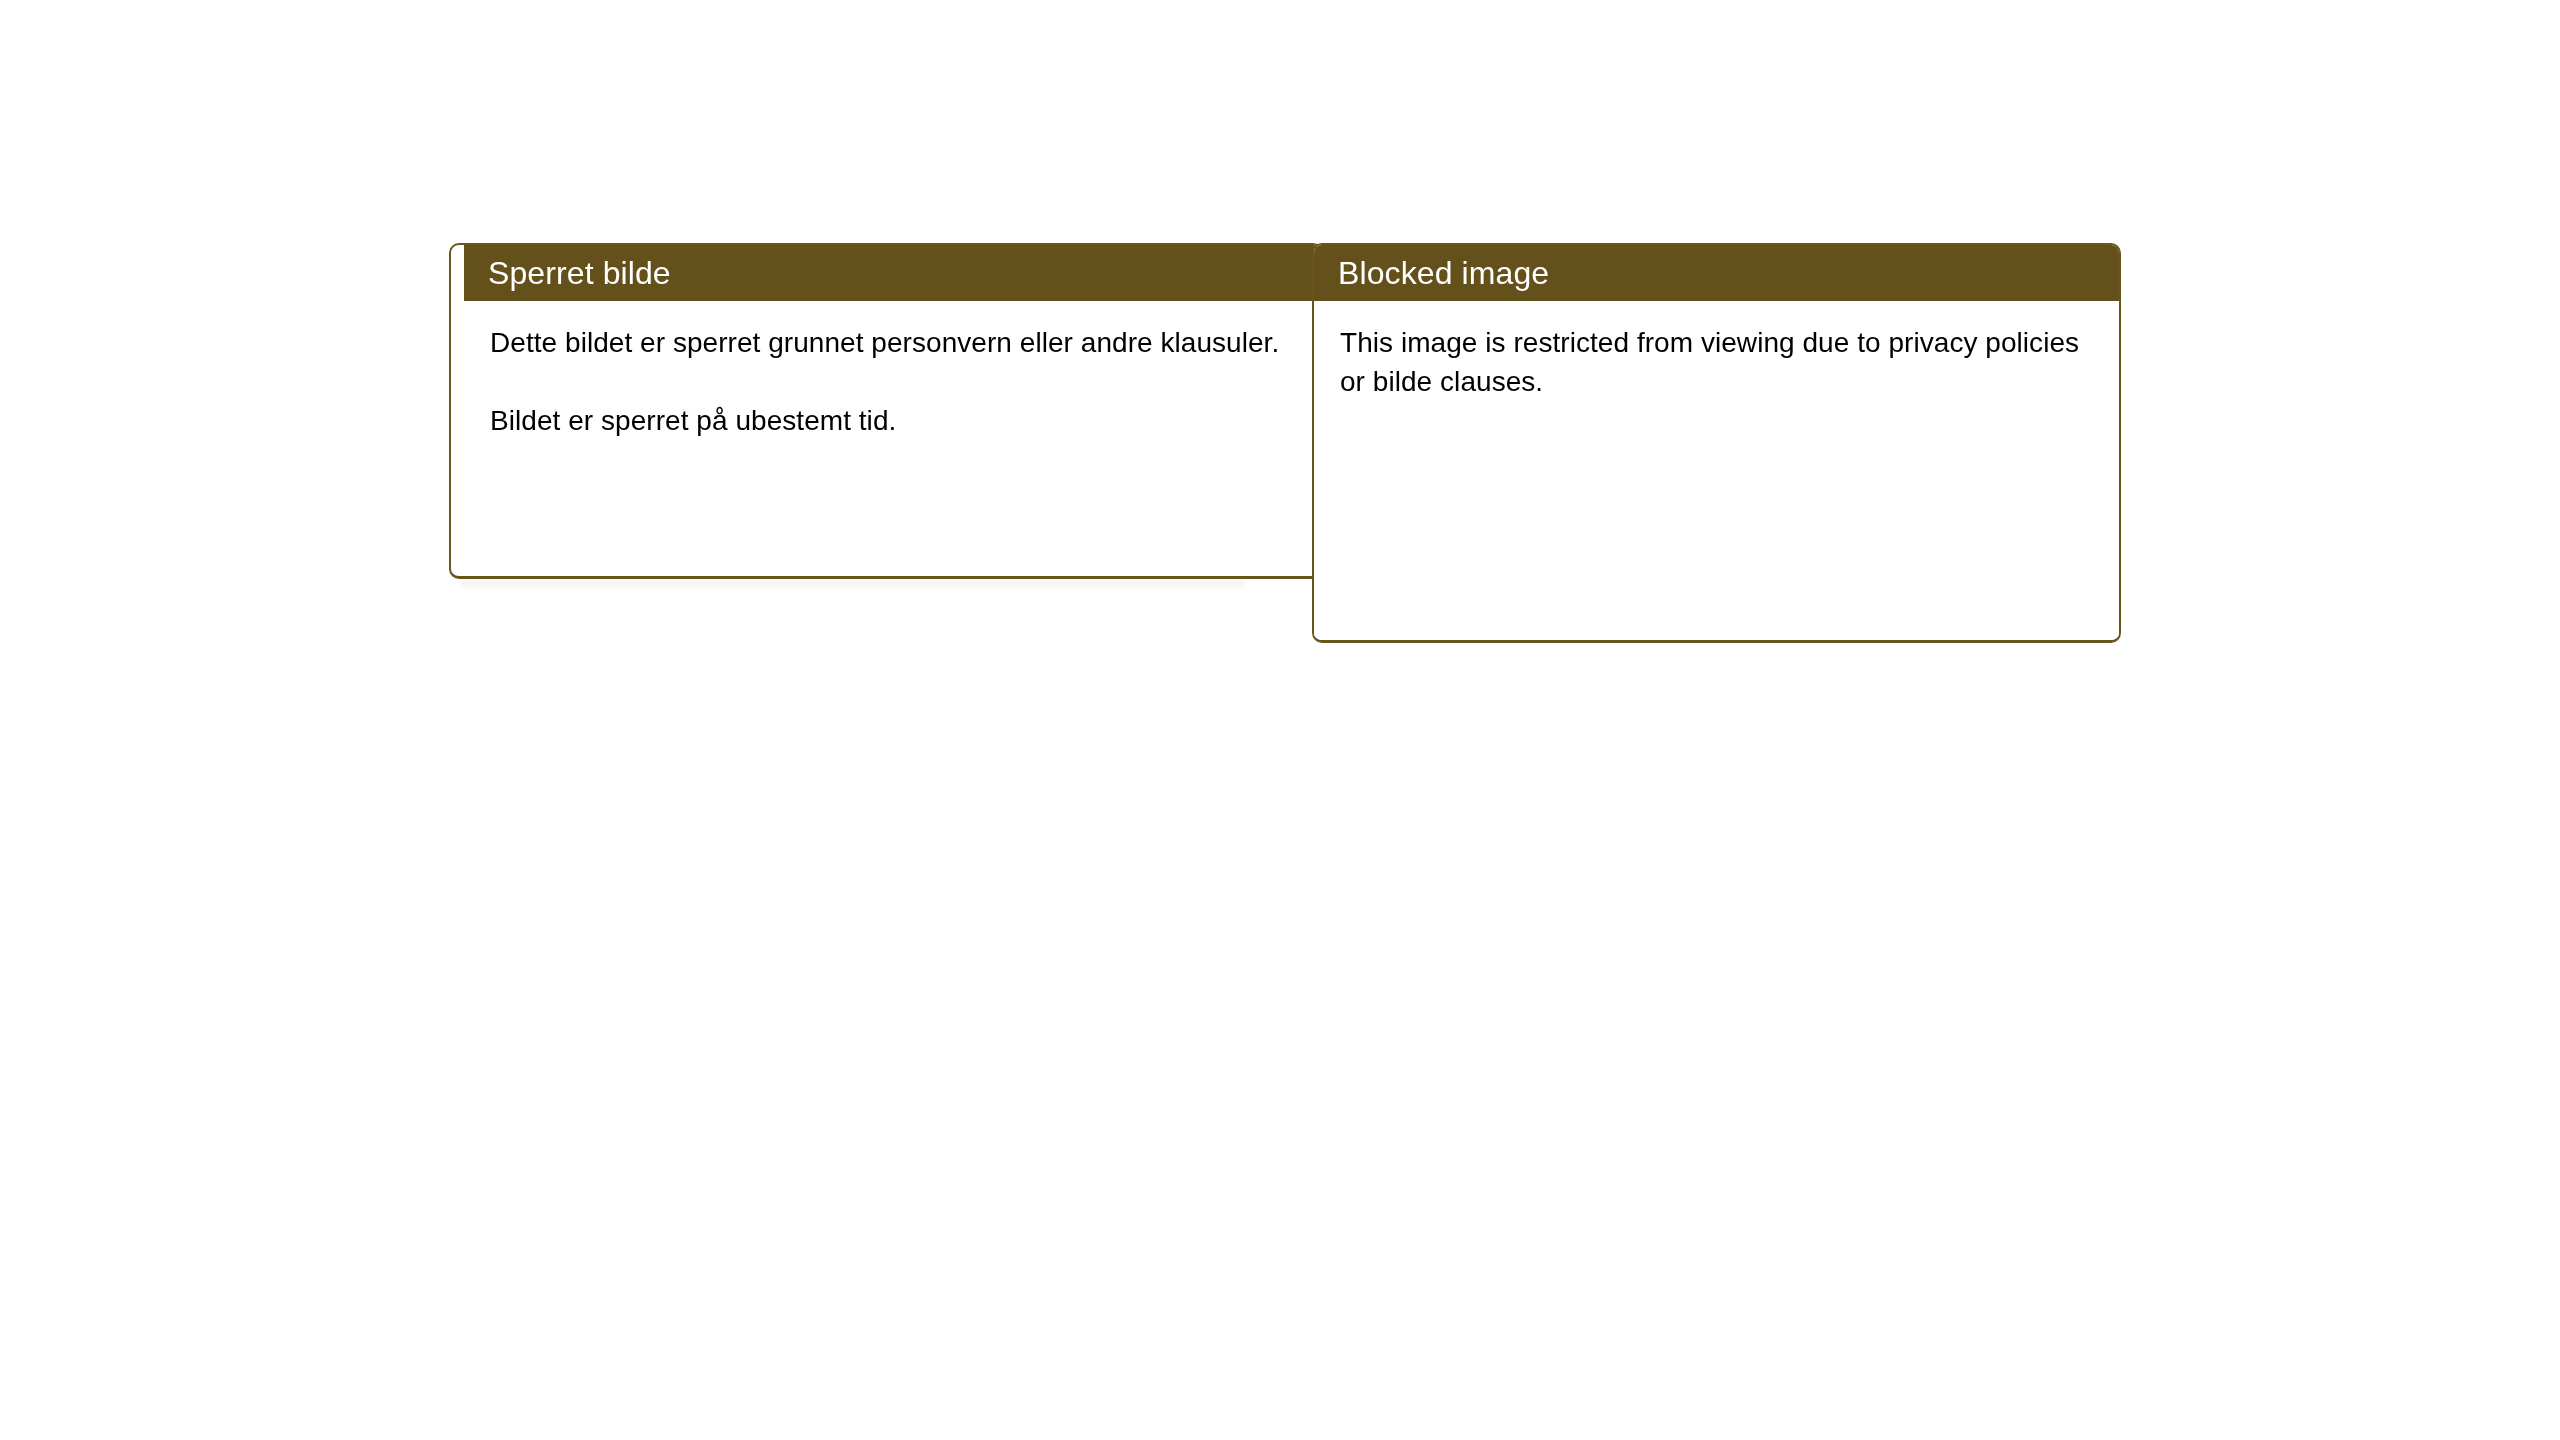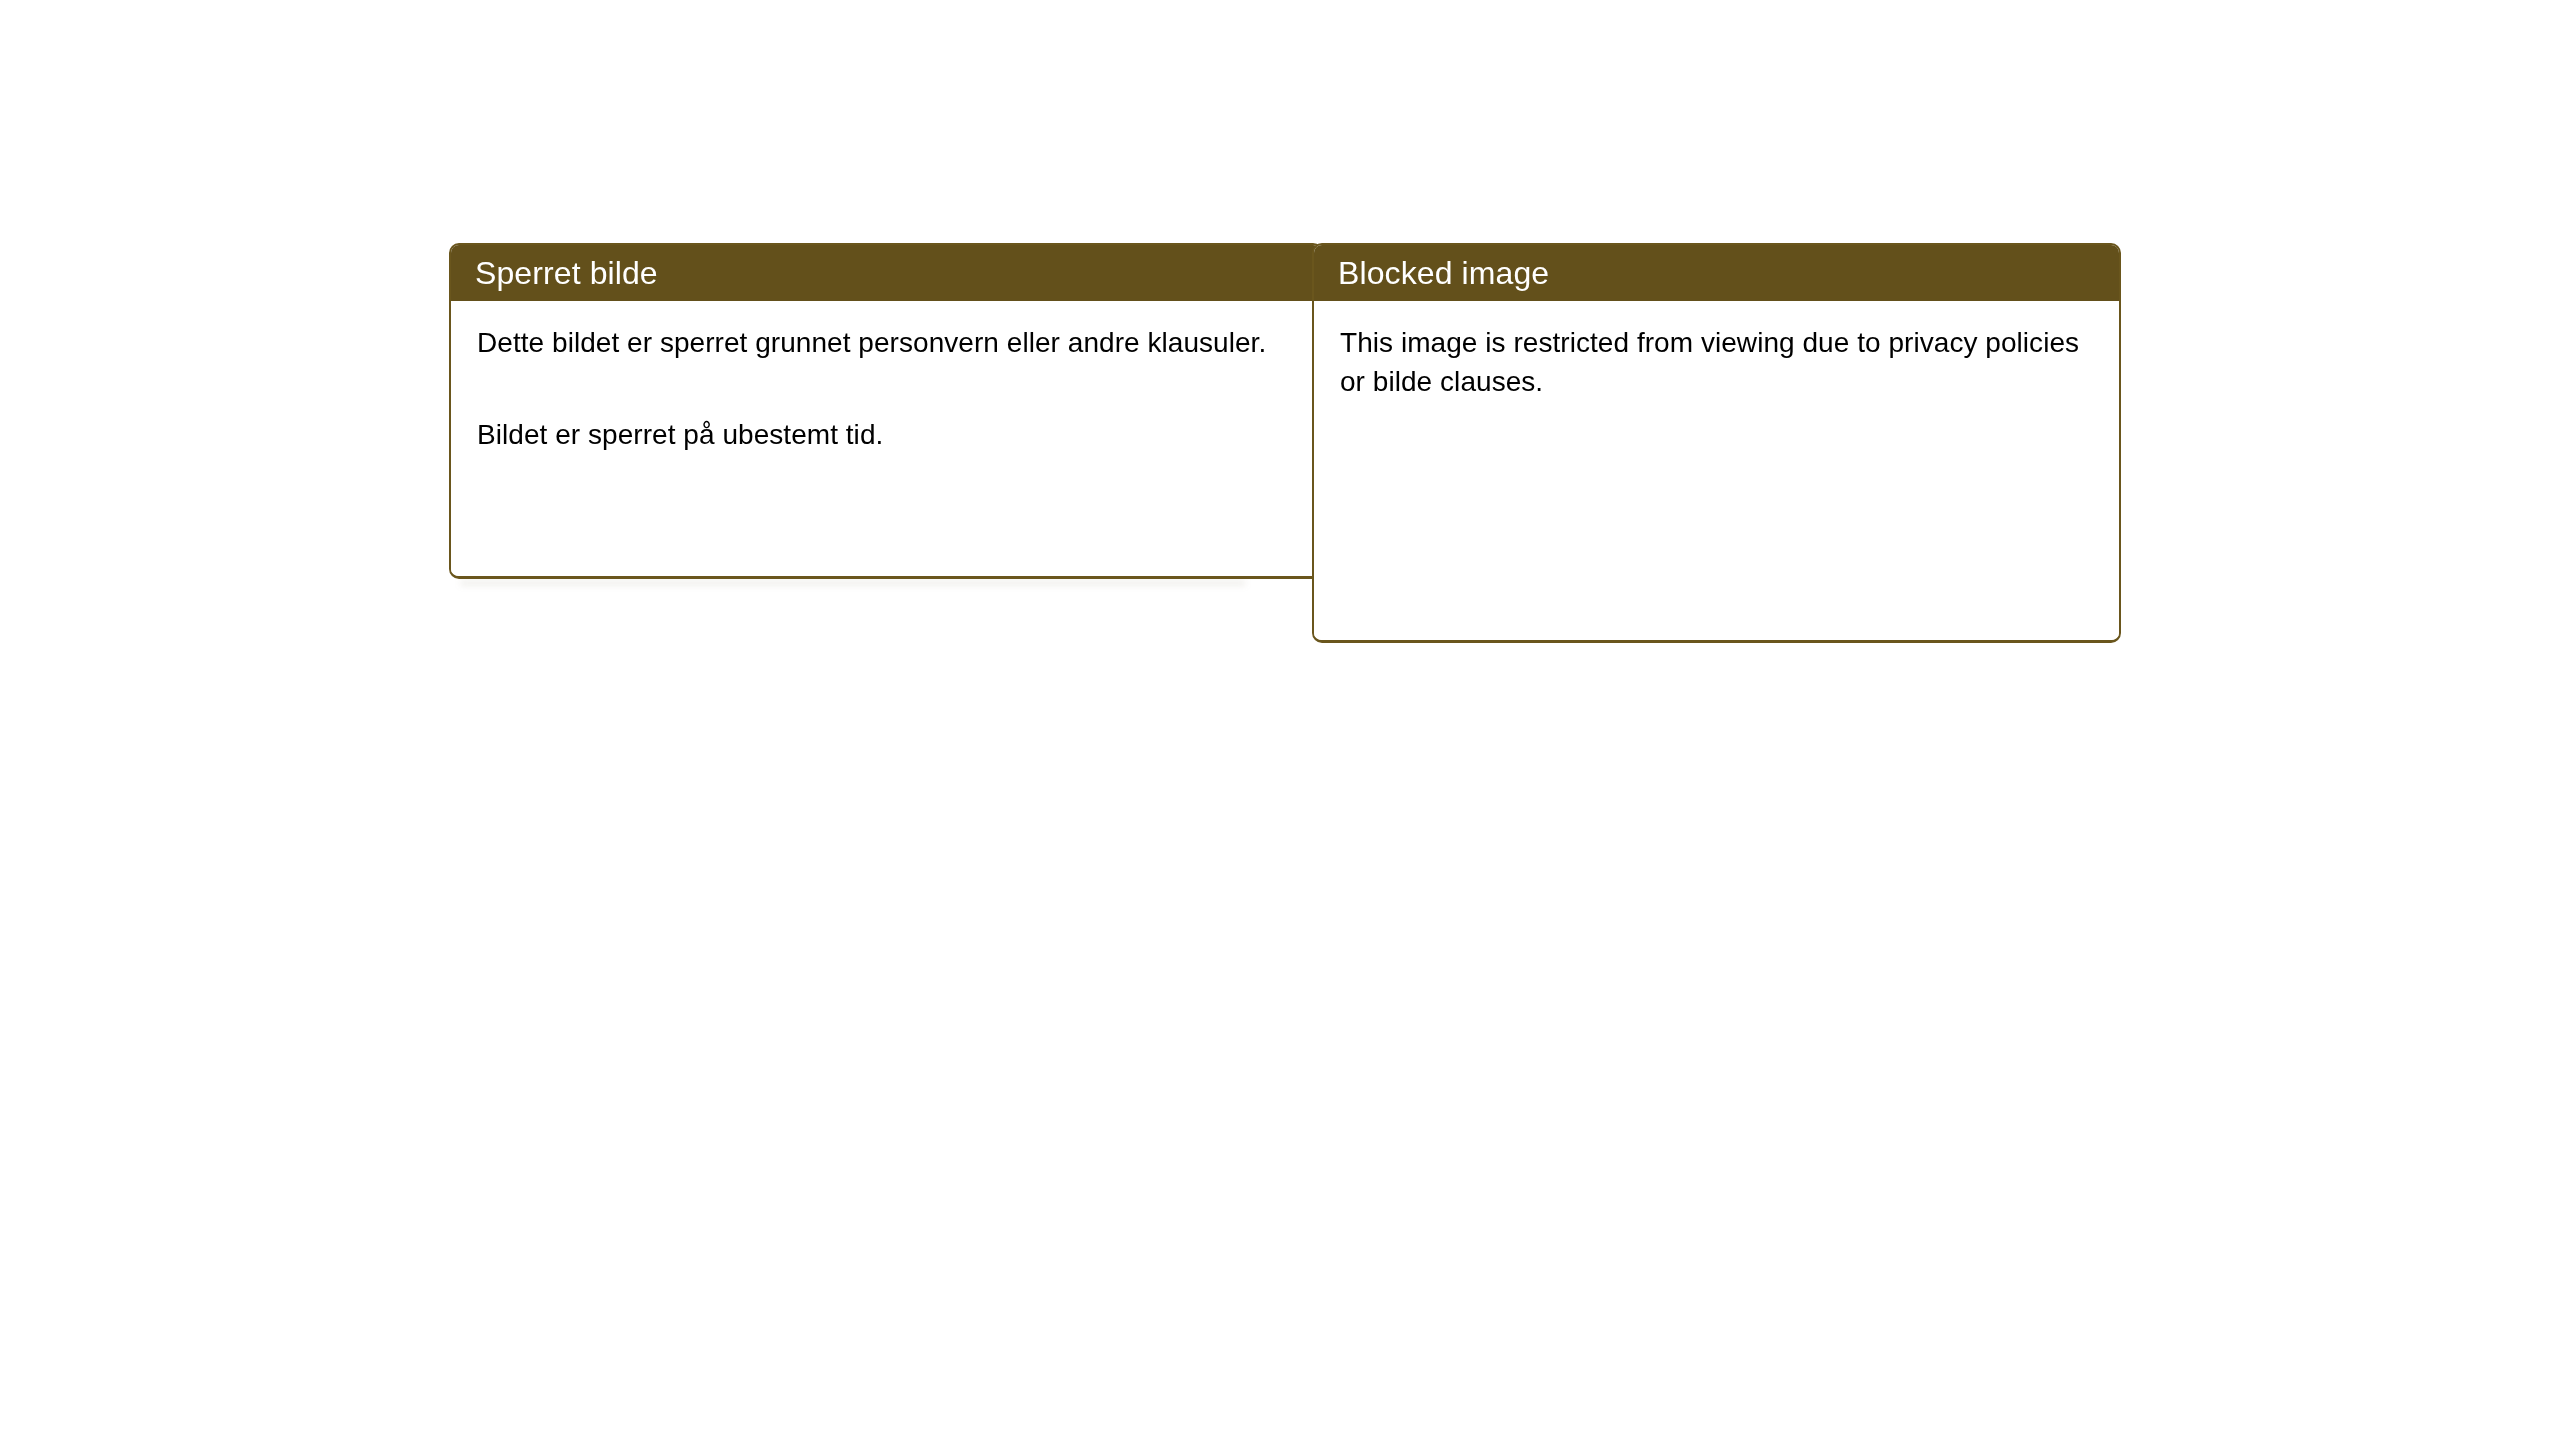--- a/index.html
+++ b/index.html
@@ -32,20 +32,21 @@
     border-bottom-width: 3px;
     border-radius: 10px;
     overflow: hidden;
   }
 
   .notice-card.left {
     left: 449px;
     top: 243px;
     width: 874px;
     height: 336px;
+    padding-left: 13px;
   }
 
   .notice-card.right {
     left: 1312px;
     top: 243px;
     width: 809px;
     height: 400px;
   }
 
   .card-header {
@@ -76,21 +77,21 @@
   .card-paragraph {
     color: #000000;
     font-size: 28px;
     line-height: 39px;
     font-weight: 400;
     margin: 0;
     letter-spacing: 0.05px;
   }
 
   .card-paragraph + .card-paragraph {
-    margin-top: 53px;
+    margin-top: 39px;
   }
 
   
   .card-shadow {
     position: absolute;
     height: 6px;
     border-radius: 3px;
     background: rgba(120, 110, 80, 0.10);
     filter: blur(3px);
   }

